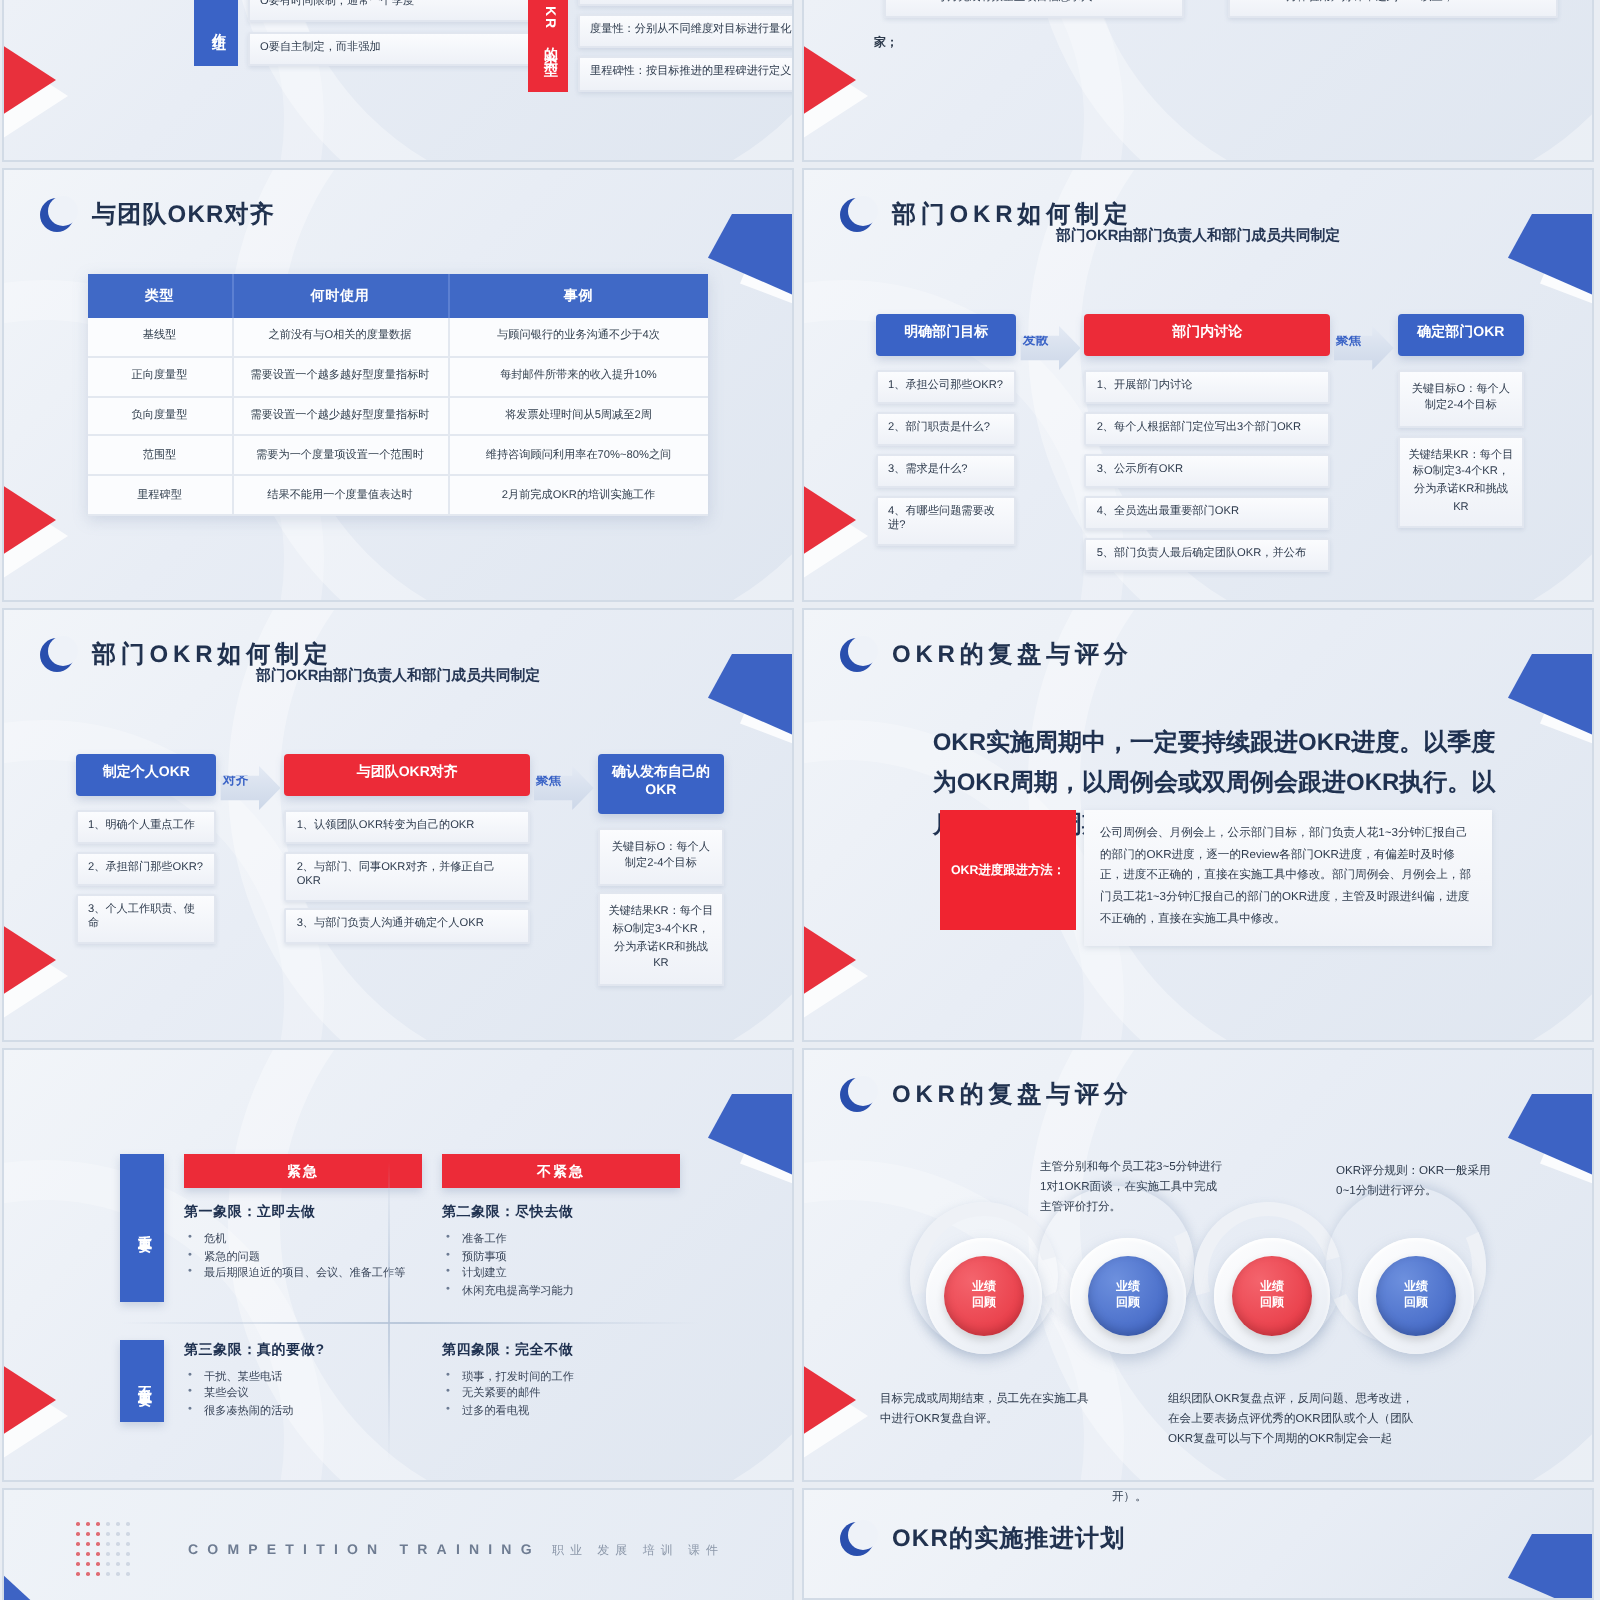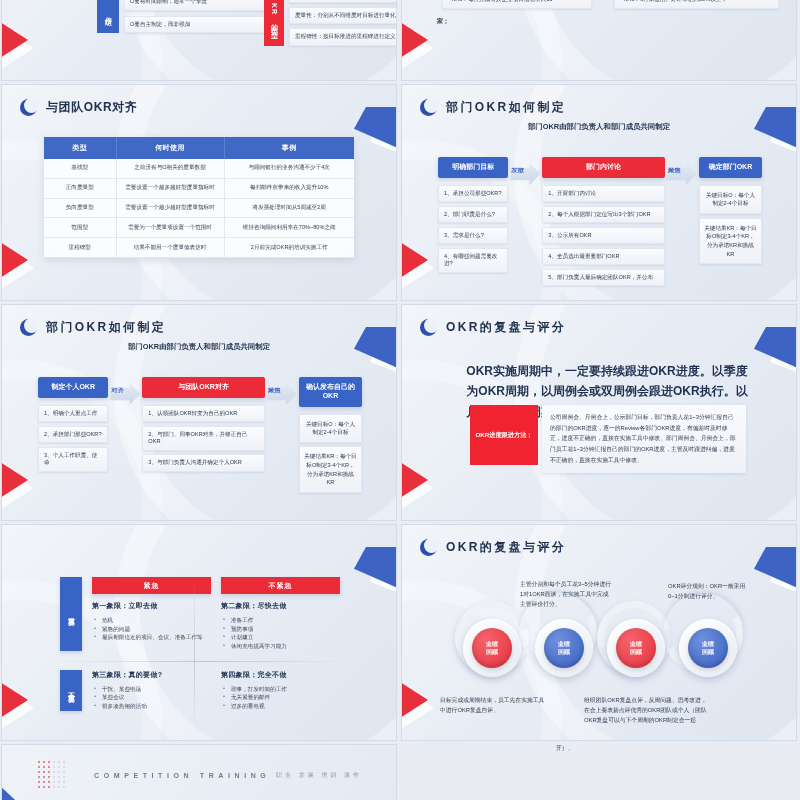--- a/index.html
+++ b/index.html
@@ -97,21 +97,21 @@
   .tbl td {
     font-size:5.6px; color:#33404f; text-align:center; padding:5.4px 3px;
     border-bottom:1px solid #e3e8f0; border-right:1px solid #e3e8f0;
     background:#fbfcfe;
   }
   .tbl td:last-child{border-right:none;}
   .tbl td:first-child{width:72px;}
   .tbl td:nth-child(2){width:108px;}
 
   
-  .proc-sub { position:absolute; top:37px; left:0; width:100%;
+  .proc-sub { position:absolute; top:28px; left:0; width:100%;
               text-align:center; font-size:7.4px; font-weight:700; color:#253654;}
   .cols { position:absolute; top:72px; left:36px; width:324px; display:flex; align-items:flex-start;}
   .col-a { width:78px; }
   .col-b { width:136px; }
   .col-c { width:70px; }
   .hdr {
     color:#fff; font-size:7px; font-weight:700; text-align:center;
     padding:6px 2px; border-radius:2px; line-height:1.25;
     box-shadow:0 2px 4px rgba(120,140,175,.3);
   }
@@ -581,17 +581,26 @@
           <i></i>
           <i></i>
           <i class="f"></i>
           <i class="f"></i>
           <i class="f"></i>
       </div>
       <div class="ftxt">COMPETITION TRAINING</div>
       <div class="fcn">职业 发展 培训 课件</div>
     </div>
 
+    <div class="last-slide">
+      <div style="position:absolute;right:-4px;top:22px;width:46px;height:42px;background:#3d63c4;clip-path:polygon(26% 0%,100% 0%,100% 100%,0% 52%);box-shadow:-3px 4px 6px rgba(120,140,175,.35);"></div>
+      <div class="sl-title" style="top:16px;">
+        <div class="moon">
+            <span></span>
+          </div>
+        <h2>OKR的实施推进计划</h2>
+      </div>
+    </div>
 
   </div>
 
   <div style="position:absolute;left:556px;top:744px;font-size:5.8px;color:#2d3a4c;z-index:9;">开）。</div>
 </div>
 
 </body></html>

